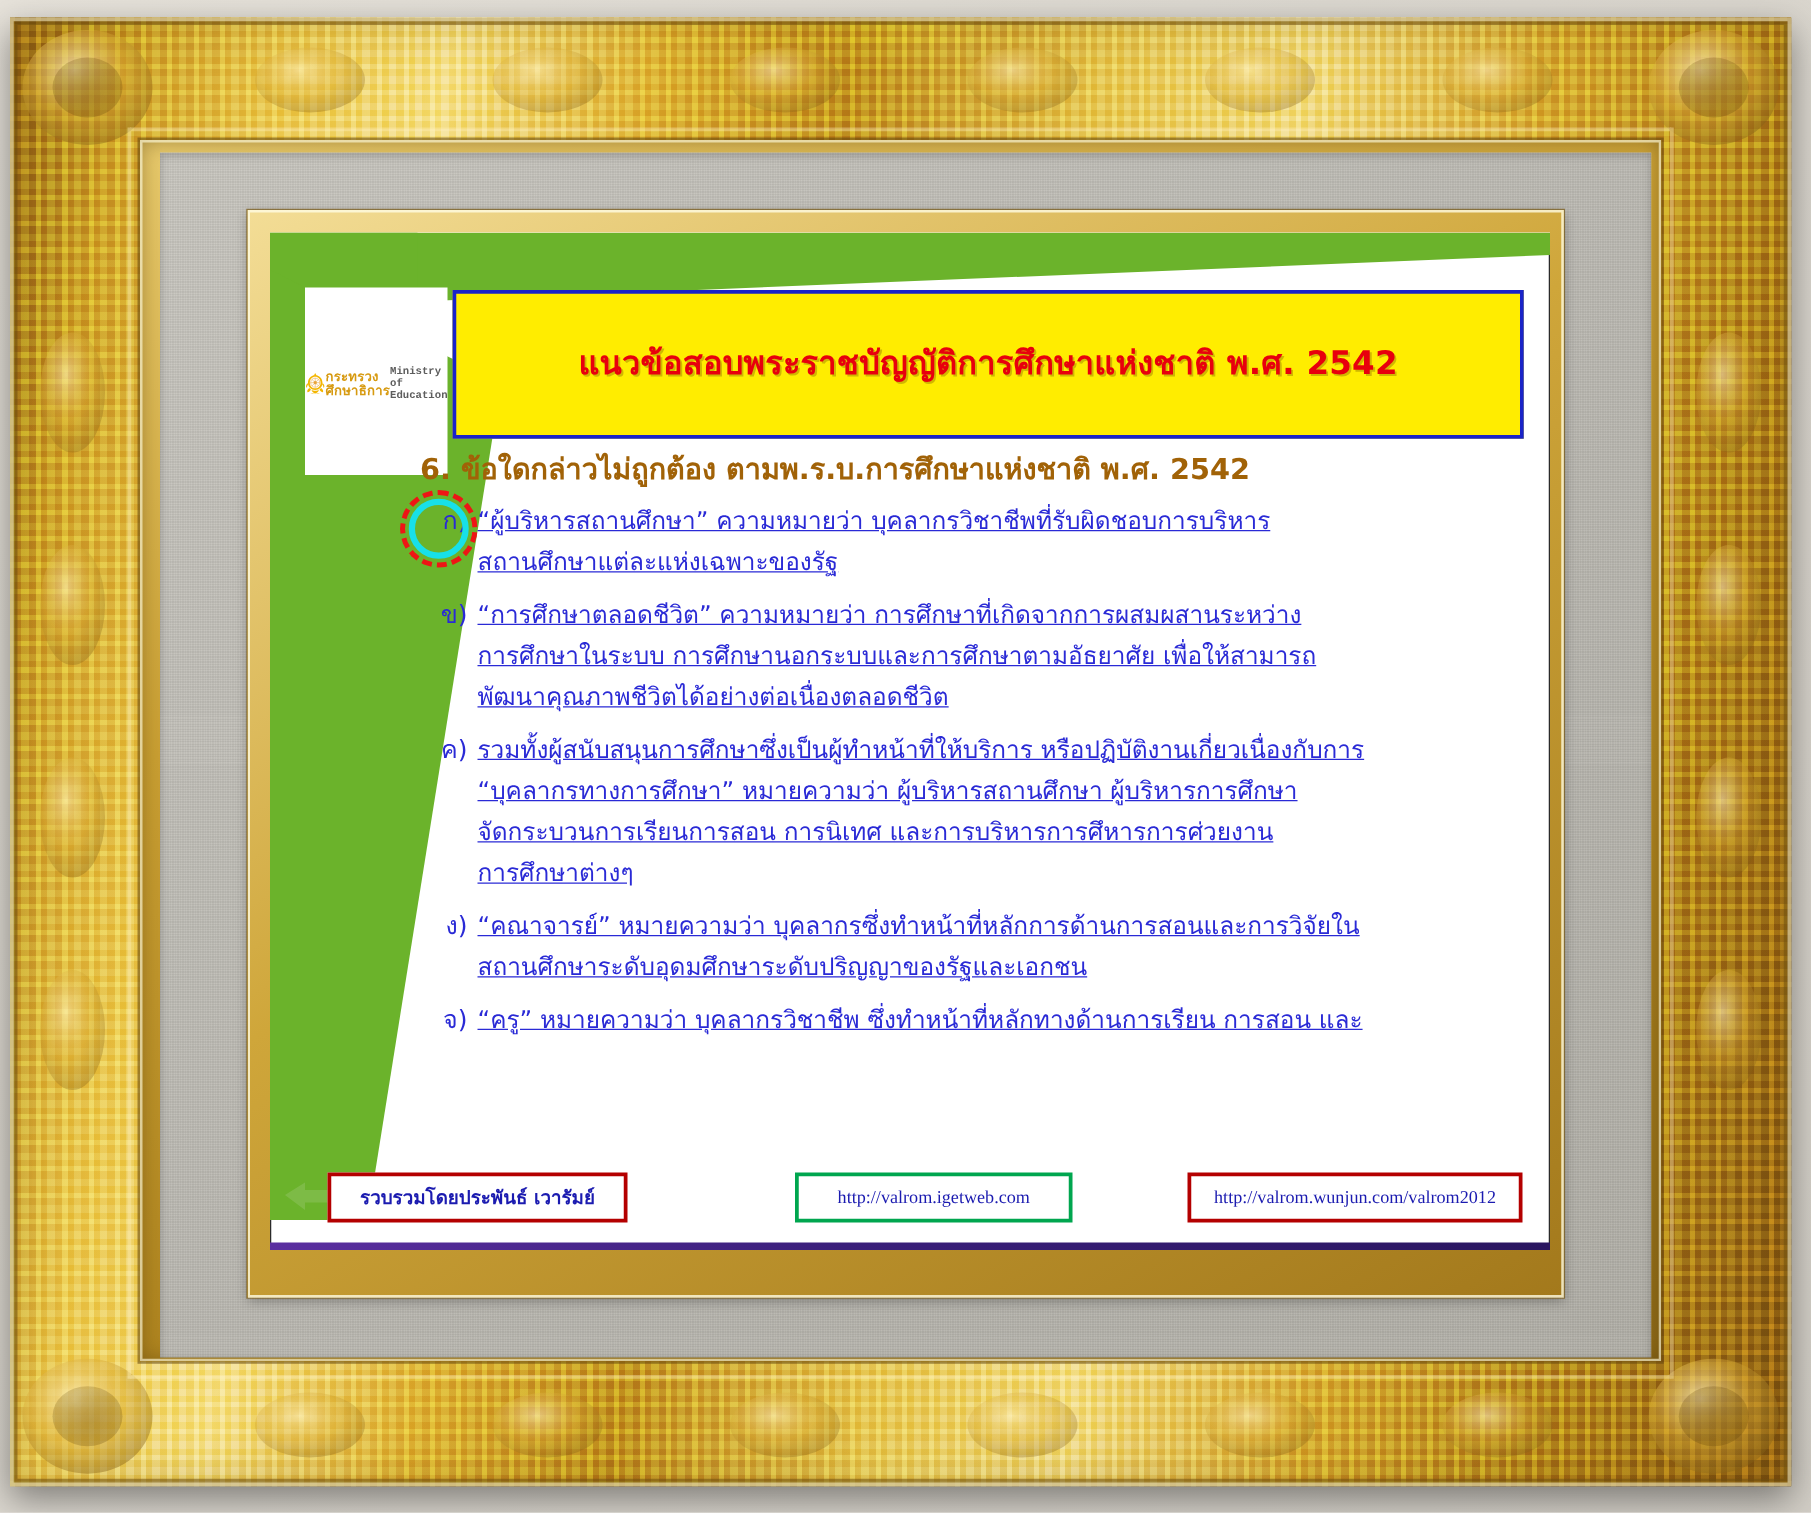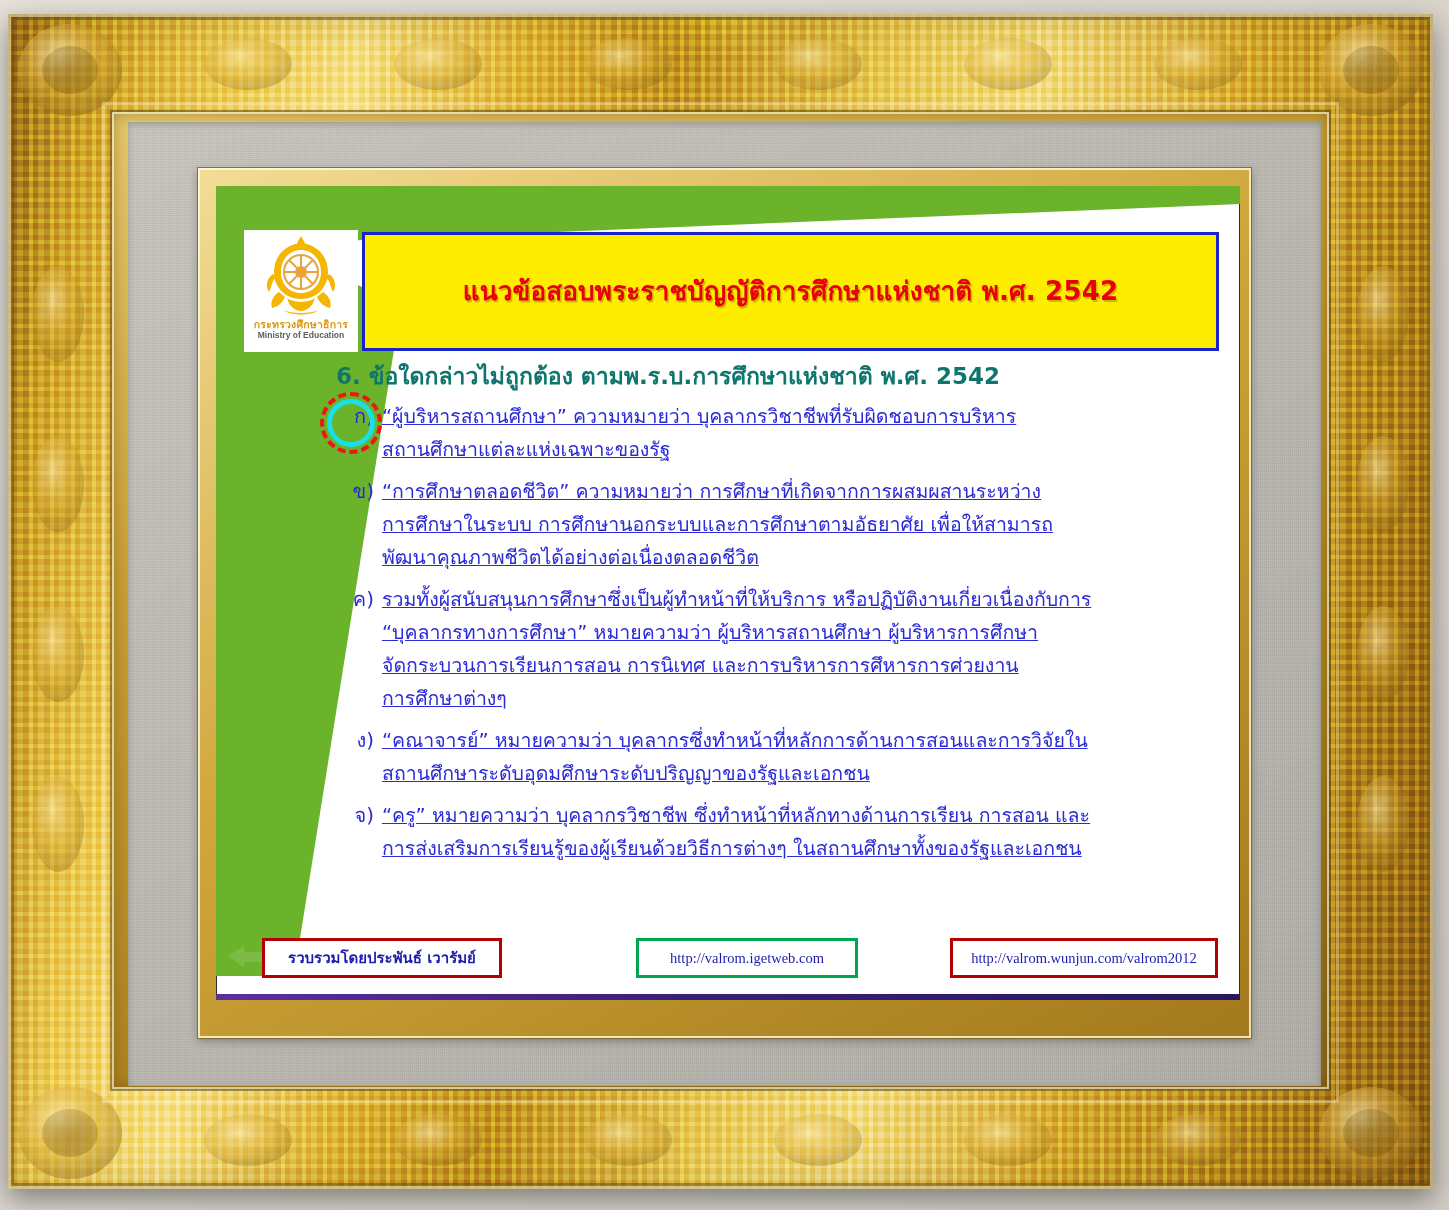--- a/index.html
+++ b/index.html
@@ -101,47 +101,47 @@
     clip-path:polygon(0 0, 118px 0, 118px 130px, 0 130px);
   }
   .green-wedge2{
     position:absolute;left:0;top:0;width:300px;height:814px;
     background:#6bb32b;
     clip-path:polygon(0 30px, 185px 120px, 78px 790px, 0 790px);
   }
 
   
   .logo-box{
-    position:absolute;left:28px;top:44px;width:114px;height:122px;
-    background:#ffffff;display:flex;flex-direction:column;
+    position:absolute;left:28px;top:44px;width:114px;height:150px;
+    background:#ffffff;display:flex;flex-direction:row;
     align-items:center;justify-content:flex-start;padding-top:4px;box-sizing:border-box;
   }
   .logo-emblem{width:76px;height:84px;display:block;}
   .logo-th{font-size:10.5px;font-weight:bold;color:#d79a10;letter-spacing:.2px;
     line-height:1;margin-top:1px;font-family:"DejaVu Sans",sans-serif;}
   .logo-en{font-size:8.5px;font-weight:bold;color:#5d5d5d;line-height:1.1;margin-top:1px;
-    font-family:Liberation Sans, sans-serif;}
+    font-family:Liberation Mono, monospace;}
 
   
   .title-banner{
     position:absolute;left:146px;top:46px;width:857px;height:119px;
     background:#ffed00;border:3px solid #1a23c8;box-sizing:border-box;
     display:flex;flex-direction:column;align-items:center;justify-content:center;
   }
   .title-line{
     color:#e8000d;font-weight:bold;font-size:26px;line-height:1.18;
     text-align:left;letter-spacing:.2px;white-space:nowrap;
     text-shadow:1.5px 1.5px 0 rgba(150,120,0,.45);
     font-family:"DejaVu Sans",sans-serif;
   }
 
   
   .q-head{
     position:absolute;left:120px;top:176px;width:880px;
-    color:#0f766e;font-weight:bold;font-size:23px;line-height:1.25;
+    color:#a16207;font-weight:bold;font-size:23px;line-height:1.25;
     font-family:"DejaVu Sans",sans-serif;white-space:nowrap;
   }
 
   
   .choices{position:absolute;left:108px;top:214px;width:905px;}
   .choice{display:flex;align-items:flex-start;margin-bottom:9px;}
   .choice-mark{
     position:relative;width:58px;flex:0 0 58px;text-align:right;
     color:#2a2ad6;font-size:20px;line-height:33px;padding-right:8px;
     box-sizing:border-box;font-family:"DejaVu Sans",sans-serif;
@@ -336,21 +336,20 @@
           <span class="ln">สถานศึกษาระดับอุดมศึกษาระดับปริญญาของรัฐและเอกชน</span>
         </div>
       </div>
 
       <div class="choice">
         <div class="choice-mark">
           <span>จ)</span>
         </div>
         <div class="choice-body">
           <span class="ln">“ครู” หมายความว่า บุคลากรวิชาชีพ ซึ่งทำหน้าที่หลักทางด้านการเรียน การสอน และ</span>
-          <span class="ln">การส่งเสริมการเรียนรู้ของผู้เรียนด้วยวิธีการต่างๆ ในสถานศึกษาทั้งของรัฐและเอกชน</span>
         </div>
       </div>
     </div>
 
     <svg class="ghost-nav" viewBox="0 0 150 40">
       <path d="M4 14 L20 4 L20 10 L42 10 L42 20 L20 20 L20 26 Z" fill="#a9cf86"></path>
       <path d="M56 8 L74 18 L56 28 Z" fill="#d8d8d8" opacity=".6"></path>
       <rect x="86" y="12" width="22" height="14" fill="#e2e2e2"></rect>
       <path d="M116 12 L138 12 L138 22 L126 22 L126 28 Z" fill="#dcdcdc"></path>
     </svg>

